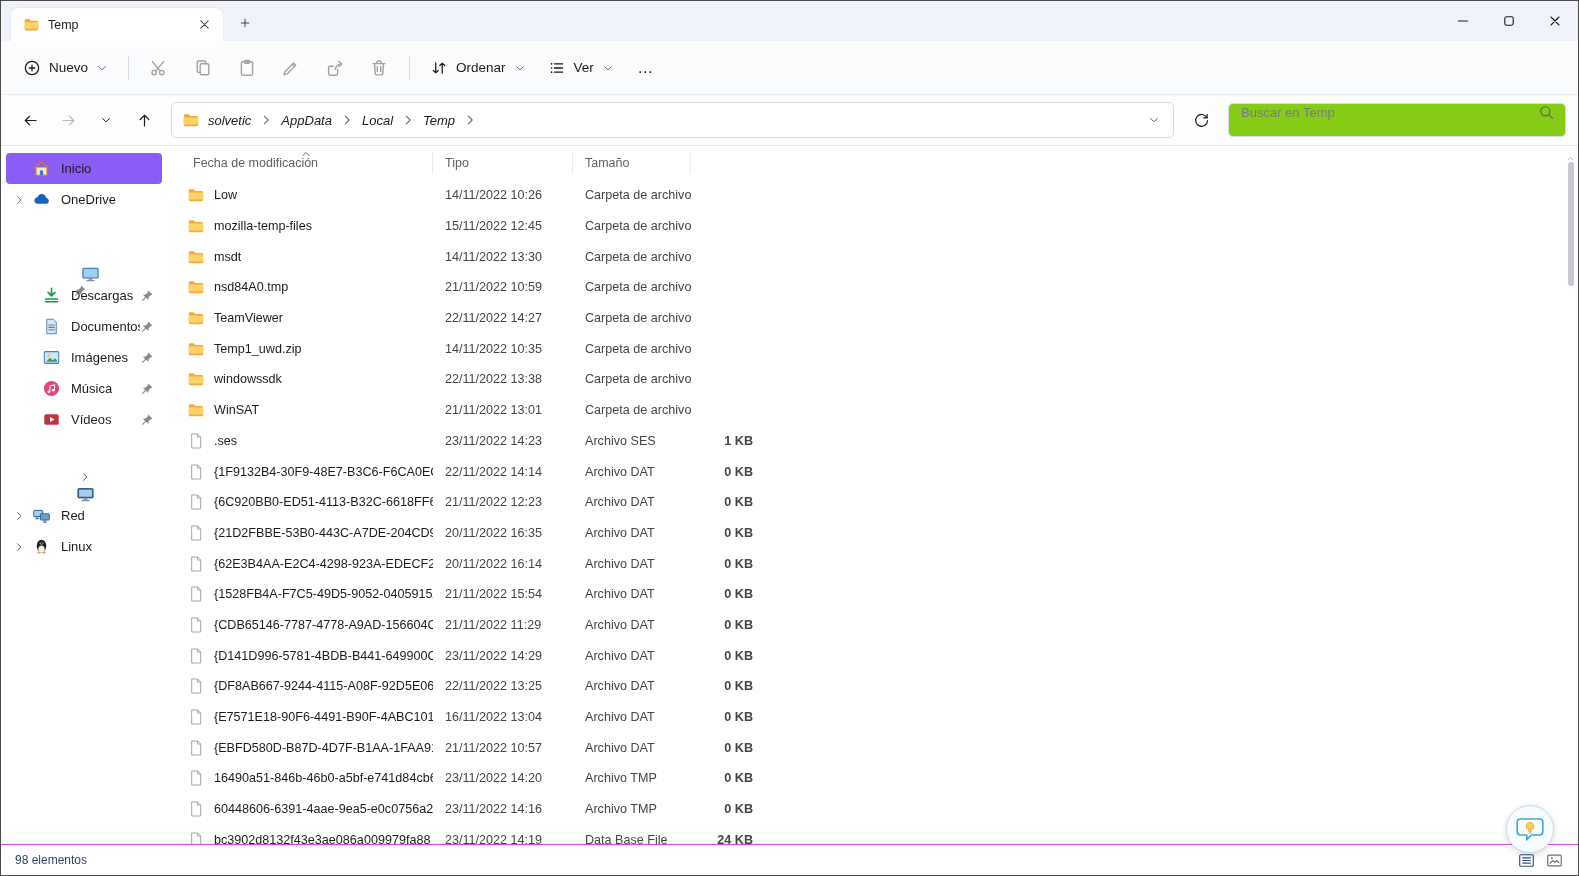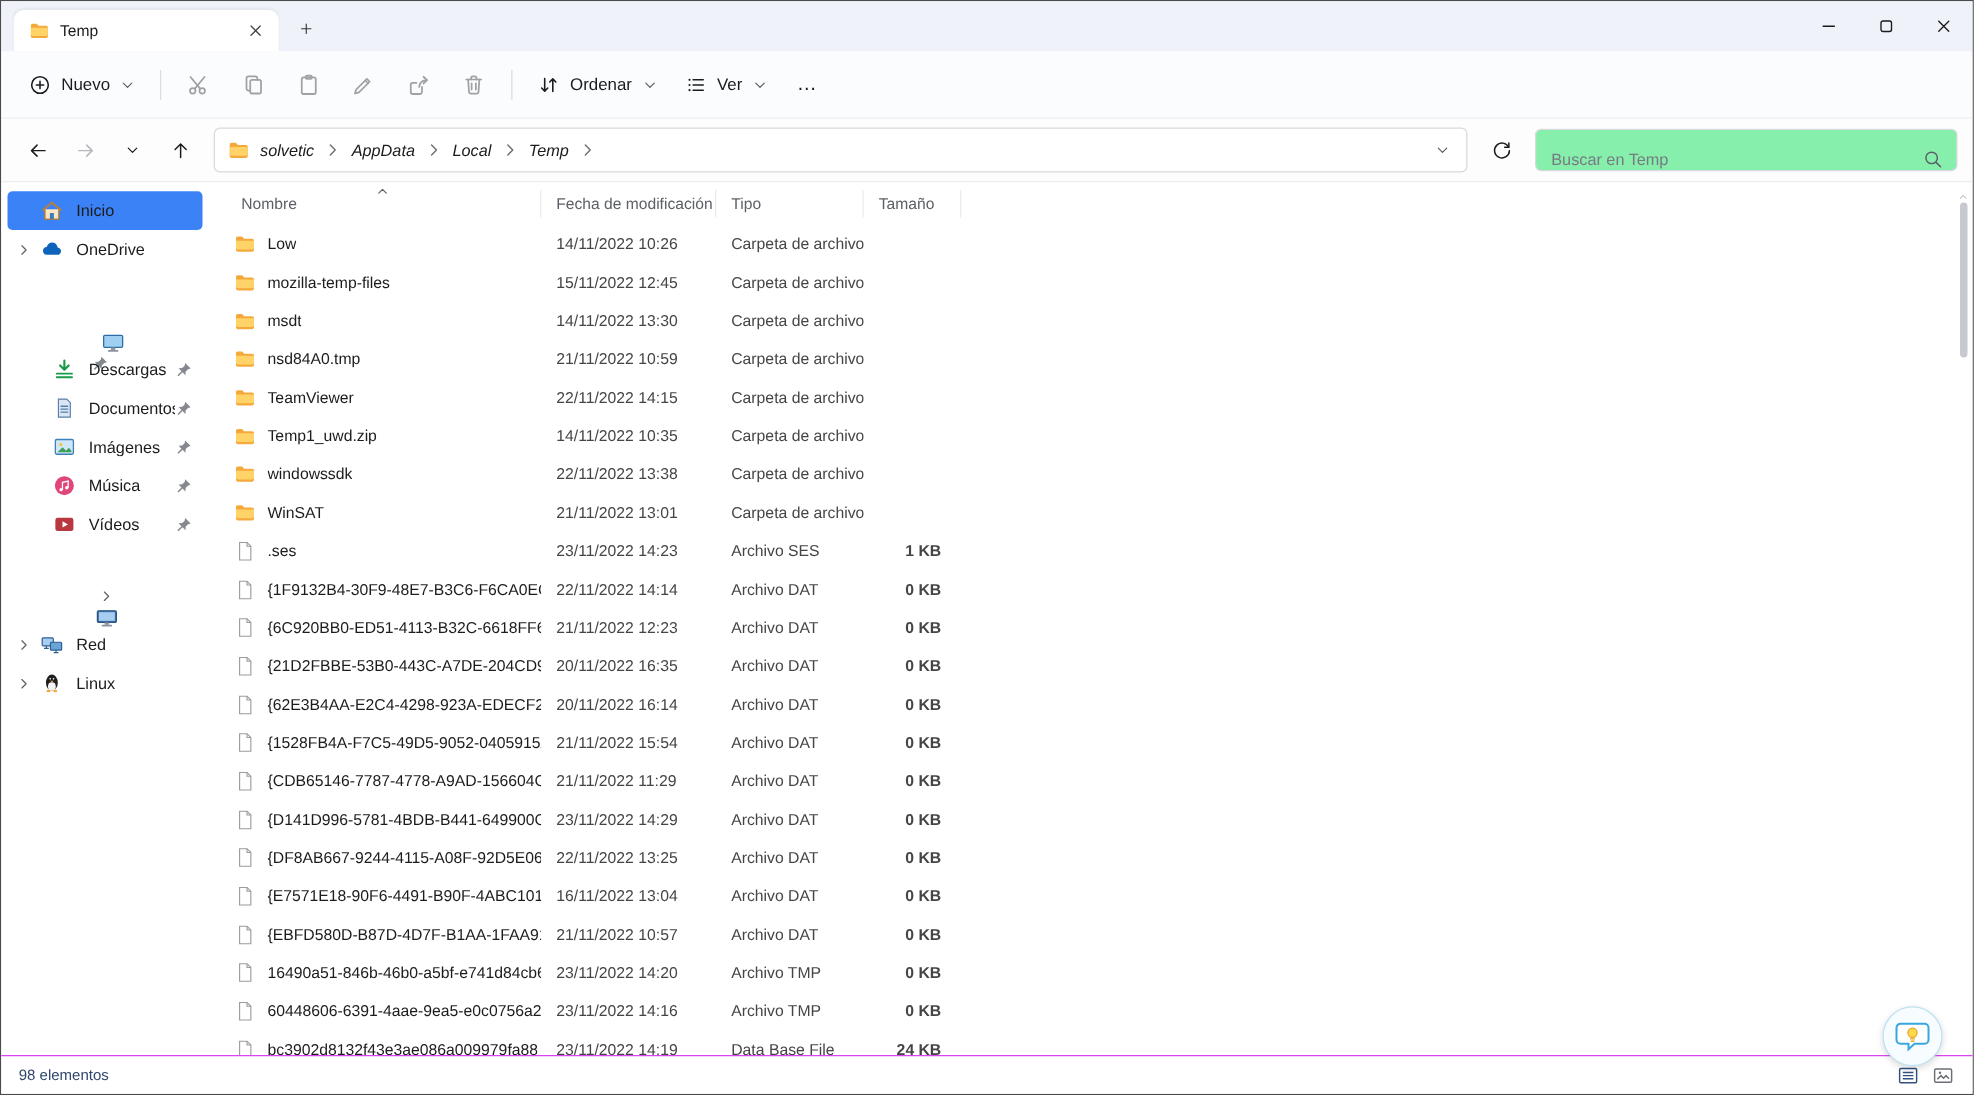--- a/index.html
+++ b/index.html
@@ -45,33 +45,33 @@
     align-items:center;justify-content:center;color:#1b1b1b;cursor:pointer;padding:0;}
   .navbtn.disabled{color:#b4b7bc;cursor:default;}
   .crumb-box{flex:1;height:34px;border:1px solid #d7d9dd;border-radius:5px;background:#fff;
     display:flex;align-items:center;padding:0 6px 0 10px;gap:2px;margin:0 6px;min-width:0;}
   .crumb{font-size:13px;padding:4px 6px;border-radius:4px;cursor:pointer;white-space:nowrap;font-style:italic;}
   .crumb-sep{width:14px;height:14px;display:inline-flex;color:#6a6e75;cursor:pointer;}
   .crumb-sep svg{width:100%;height:100%;}
   .crumb-spacer{flex:1;}
   .crumb-drop{width:26px;height:26px;border:none;background:transparent;display:flex;align-items:center;
     justify-content:center;color:#5a5e66;cursor:pointer;border-radius:4px;padding:0;}
-  .search-box{width:338px;height:34px;border:1px solid #d7d9dd;border-radius:5px;background:#86efac;
-    display:flex;align-items:flex-end;padding:0 10px;gap:8px;box-sizing:border-box;}
+  .search-box{width:338px;height:34px;border:1px solid #d7d9dd;border-radius:5px;background:#84cc16;
+    display:flex;align-items:flex-start;padding:0 10px;gap:8px;box-sizing:border-box;}
   .search-box input{flex:1;border:none;outline:none;font-size:13px;font-family:inherit;color:#1b1b1b;
     background:transparent;min-width:0;}
   .search-box input::placeholder{color:#767b82;}
   .search-ic{color:#5a5e66;}
   
   .content{flex:1;display:flex;min-height:0;position:relative;background:#fff;}
   .sidebar{width:166px;flex:none;padding-top:7px;box-sizing:border-box;}
   .side-item{height:31px;display:flex;align-items:center;margin:0 5px;border-radius:4px;
     cursor:pointer;position:relative;}
   .side-item.gap{margin-top:34px;flex-direction:column;}
-  .side-item.selected{background:#3b82f6;}
+  .side-item.selected{background:#8b5cf6;}
   .side-chev{width:22px;height:16px;display:flex;align-items:center;justify-content:center;
     color:#5f6368;flex:none;margin-left:2px;}
   .side-chev svg{width:12px;height:12px;}
   .side-icon{width:19px;height:19px;flex:none;margin-left:2px;}
   .side-item.indent .side-icon{margin-left:12px;}
   .side-icon svg{width:100%;height:100%;}
   .side-label{font-size:13px;margin-left:10px;flex:1;white-space:nowrap;overflow:hidden;}
   .side-pin{width:14px;height:14px;flex:none;margin-right:8px;opacity:.85;}
   .side-pin svg{width:100%;height:100%;}
   
@@ -543,21 +543,20 @@
     <span class="side-pin"></span>
   </div>
 </div>
     </div>
 
     <div class="list-panel">
       <div class="list-header grid">
         <span class="sort-caret"><svg viewBox="0 0 16 16">
               <path d="M4 10l4-4 4 4" fill="none" stroke="currentColor" stroke-width="1.3" stroke-linecap="round" stroke-linejoin="round"></path>
             </svg></span>
-        <div class="hcell">Nombre</div>
         <div class="hcell">Fecha de modificación</div>
         <div class="hcell">Tipo</div>
         <div class="hcell size">Tamaño</div>
         <div class="hcell filler"></div>
       </div>
       <div class="rows">
   <div class="row grid">
     <div class="cell name">
       <span class="ficon"><svg viewBox="0 0 20 20">
                   <path d="M2 5.2c0-.9.7-1.6 1.6-1.6h3.8l1.9 1.9h7.1c.9 0 1.6.7 1.6 1.6v8.3c0 .9-.7 1.6-1.6 1.6H3.6c-.9 0-1.6-.7-1.6-1.6z" fill="#f5a93c"></path>
@@ -614,21 +613,21 @@
   </div>
 
   <div class="row grid">
     <div class="cell name">
       <span class="ficon"><svg viewBox="0 0 20 20">
                   <path d="M2 5.2c0-.9.7-1.6 1.6-1.6h3.8l1.9 1.9h7.1c.9 0 1.6.7 1.6 1.6v8.3c0 .9-.7 1.6-1.6 1.6H3.6c-.9 0-1.6-.7-1.6-1.6z" fill="#f5a93c"></path>
                   <path d="M2 7.3h16v6.1c0 .9-.7 1.6-1.6 1.6H3.6c-.9 0-1.6-.7-1.6-1.6z" fill="#ffd367"></path>
                 </svg></span>
       <span class="ntext">TeamViewer</span>
     </div>
-    <div class="cell">22/11/2022 14:15</div>
+    <div class="cell">22/11/2022 14:27</div>
     <div class="cell">Carpeta de archivos</div>
     <div class="cell size"></div>
     <div class="cell"></div>
   </div>
 
   <div class="row grid">
     <div class="cell name">
       <span class="ficon"><svg viewBox="0 0 20 20">
                   <path d="M2 5.2c0-.9.7-1.6 1.6-1.6h3.8l1.9 1.9h7.1c.9 0 1.6.7 1.6 1.6v8.3c0 .9-.7 1.6-1.6 1.6H3.6c-.9 0-1.6-.7-1.6-1.6z" fill="#f5a93c"></path>
                   <path d="M2 7.3h16v6.1c0 .9-.7 1.6-1.6 1.6H3.6c-.9 0-1.6-.7-1.6-1.6z" fill="#ffd367"></path>

